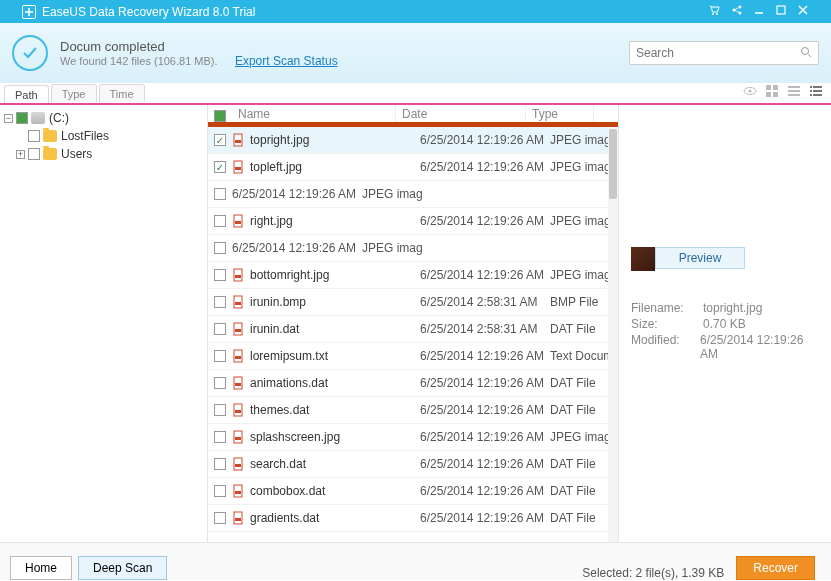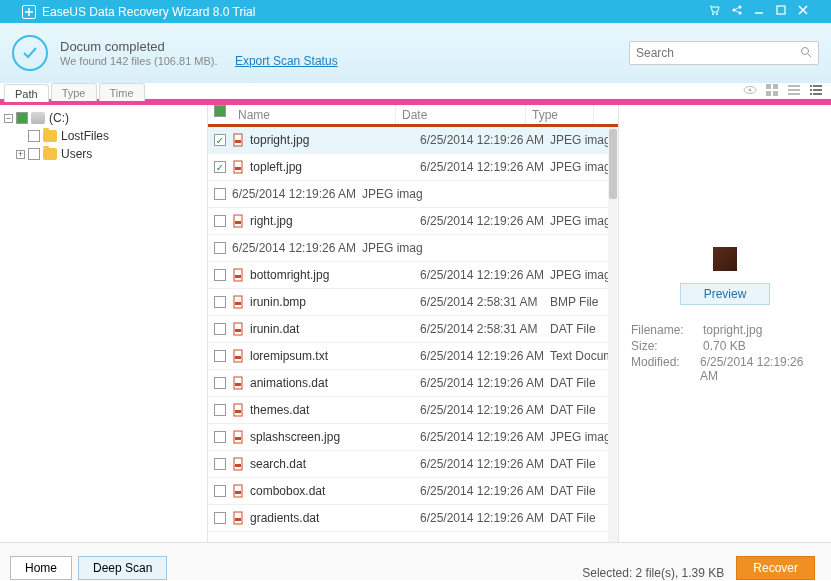--- a/index.html
+++ b/index.html
@@ -13,57 +13,57 @@
   .header { height: 60px; background: linear-gradient(#e9f7fd,#dff3fb 60%,#d9eff9); display: flex; align-items: center; padding: 0 12px; }
   .header .check-circle { width: 36px; height: 36px; border: 2px solid #3fbbea; border-radius: 50%; display: flex; align-items: center; justify-content: center; margin-right: 12px; }
   .header .check-circle svg { width: 18px; height: 18px; }
   .header .hdr-text .line1 { font-size: 13px; color: #555; }
   .header .hdr-text .line2 { font-size: 11px; color: #888; display: inline; }
   .header .export-link { color: #1b7fc4; font-size: 12px; margin-left: 14px; text-decoration: underline; cursor: pointer; }
   .header .spacer { flex: 1; }
   .searchbox { width: 190px; height: 24px; border: 1px solid #ccc; background: #fff; display: flex; align-items: center; padding: 0 6px; border-radius: 2px; }
   .searchbox input { flex: 1; border: none; outline: none; font-size: 12px; color: #555; }
   .searchbox svg { width: 12px; height: 12px; }
-  .tabs-row { height: 22px; border-bottom: 6px solid #ec4899; display: flex; align-items: flex-start; padding-left: 4px; background: #fff; }
+  .tabs-row { height: 22px; border-bottom: 2px solid #ec4899; display: flex; align-items: center; padding-left: 4px; background: #fff; }
   .tab { padding: 3px 10px 2px; border: 1px solid #d9d9d9; border-bottom: none; margin-right: 2px; background: #f8f8f8; color: #888; font-size: 11px; cursor: pointer; border-radius: 3px 3px 0 0; }
   .tab.active { background: #fff; color: #444; position: relative; top: 1px; }
   .tabs-row .spacer { flex: 1; }
   .view-icons { display: flex; gap: 8px; padding-right: 8px; padding-bottom: 2px; }
   .view-icons svg { width: 14px; height: 14px; cursor: pointer; }
   .body { display: flex; height: 437px; }
   .tree { width: 208px; border-right: 1px solid #e5e5e5; padding: 4px 0; overflow: hidden; }
   .tree-row { display: flex; align-items: center; height: 18px; padding-left: 4px; white-space: nowrap; cursor: pointer; }
   .tree-row .exp { width: 9px; height: 9px; border: 1px solid #999; display: flex; align-items: center; justify-content: center; font-size: 9px; line-height: 1; color: #555; margin-right: 3px; }
   .tree-row .exp.blank { border: none; }
   .tree-row .chk { width: 12px; height: 12px; border: 1px solid #999; margin-right: 3px; background: #fff; display: flex; align-items: center; justify-content: center; }
   .tree-row .chk.fill { background: #4a9f49; }
   .tree-row .folder-ico { width: 14px; height: 12px; background: #f7c344; border-radius: 2px; margin-right: 4px; position: relative; }
   .tree-row .folder-ico::before { content: ''; position: absolute; top: -2px; left: 0; width: 6px; height: 2px; background: #f7c344; border-radius: 1px 1px 0 0; }
   .tree-row .disk-ico { width: 14px; height: 12px; background: linear-gradient(#d8d8d8,#b8b8b8); border-radius: 2px; margin-right: 4px; }
   .tree-row .label { font-size: 12px; color: #333; }
   .pad1 { padding-left: 16px; }
   .filegrid { flex: 1; display: flex; flex-direction: column; border-right: 1px solid #e5e5e5; overflow: hidden; position: relative; }
-  .col-header { display: flex; height: 22px; align-items: flex-start; background: #fff; border-bottom: 3px solid #c2410c; }
+  .col-header { display: flex; height: 22px; align-items: flex-end; background: #fff; border-bottom: 5px solid #c2410c; }
   .col-header .cell { padding-left: 6px; color: #888; font-size: 12px; border-right: 1px solid #eee; height: 100%; display: flex; align-items: center; }
   .col-header .chk { width: 12px; height: 12px; border: 1px solid #999; margin-left: 6px; margin-right: 6px; background: #4a9f49; }
   .rows { flex: 1; overflow-y: hidden; }
   .row { display: flex; height: 27px; align-items: center; border-bottom: 1px solid #f0f0f0; }
   .row.sel { background: #e8f5fb; }
   .row .chk { width: 12px; height: 12px; border: 1px solid #999; margin-left: 6px; margin-right: 6px; background: #fff; display: flex; align-items: center; justify-content: center; }
   .row .chk.on::after { content: '✓'; font-size: 10px; color: #2e8b2e; }
   .row .fico { width: 14px; height: 14px; margin-right: 4px; display: flex; align-items: center; justify-content: center; }
   .row .fico svg { width: 14px; height: 14px; }
   .row .name { font-size: 12px; color: #333; }
   .c-name { width: 188px; display: flex; align-items: center; overflow: hidden; }
   .c-date { width: 130px; color: #555; font-size: 12px; }
   .c-type { width: 68px; color: #555; font-size: 12px; overflow: hidden; white-space: nowrap; }
   .scrollbar { position: absolute; right: 0; top: 22px; bottom: 0; width: 10px; background: #f4f4f4; }
   .scrollbar .thumb { position: absolute; left: 1px; right: 1px; top: 2px; height: 70px; background: #c8c8c8; border-radius: 2px; }
   .preview { width: 212px; padding: 12px; display: flex; flex-direction: column; }
-  .preview .thumb-area { flex: 0 0 auto; display: flex; flex-direction: column; align-items: center; margin-top: 130px; }
+  .preview .thumb-area { flex: 0 0 auto; display: flex; flex-direction: row; margin-top: 130px; }
   .preview .thumb { width: 24px; height: 24px; background: linear-gradient(135deg,#5a2b1a,#3a1a0f); margin-bottom: 12px; }
   .preview .preview-btn { width: 90px; height: 22px; background: #e9f4fb; border: 1px solid #b7d9ef; color: #2a6fa3; font-size: 12px; cursor: pointer; }
   .preview .meta { margin-top: 18px; font-size: 11px; color: #888; }
   .preview .meta .mrow { display: flex; margin-bottom: 2px; }
   .preview .meta .mlabel { width: 72px; }
   .footer { height: 38px; border-top: 1px solid #e3e3e3; background: #f9f9f9; display: flex; align-items: flex-end; padding: 0 10px; }
   .footer button { height: 24px; padding: 0 14px; background: #fff; border: 1px solid #bbb; font-size: 12px; margin-right: 6px; cursor: pointer; }
   .footer button.deep { background: #e8f4fb; border-color: #9cc8e4; }
   .footer .spacer { flex: 1; }
   .footer .selinfo { font-size: 12px; color: #555; margin-right: 12px; }

